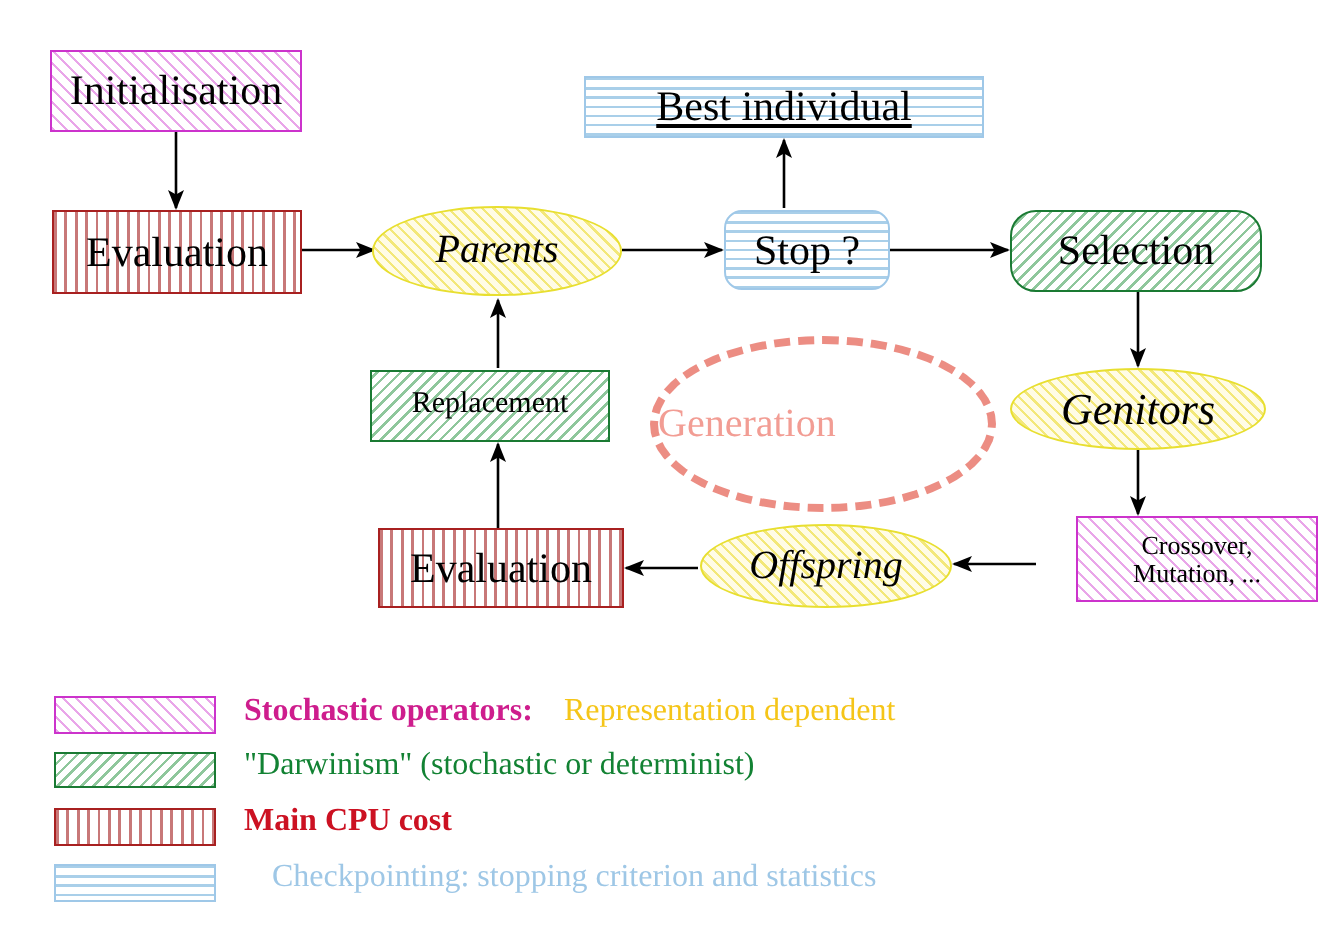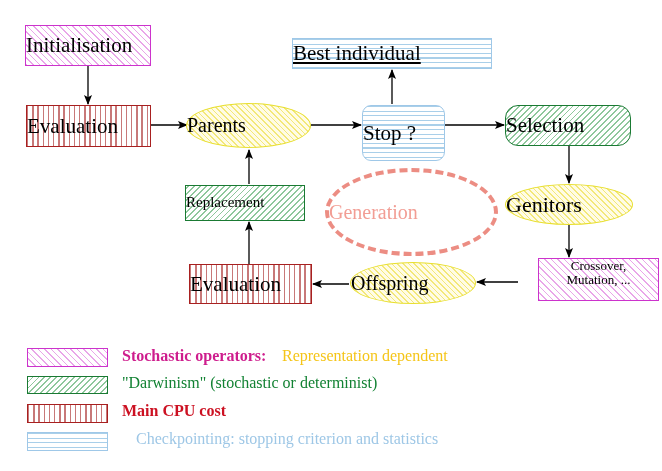--- a/index.html
+++ b/index.html
@@ -14,21 +14,21 @@
   }
   #canvas {
     position: absolute;
     left: 0; top: 0;
     width: 662px; height: 471px;
   }
   .node {
     position: absolute;
     display: flex;
     align-items: center;
-    justify-content: flex-start;
+    justify-content: center;
     text-align: center;
     color: #000000;
     line-height: 1.05;
     box-sizing: border-box;
     z-index: 3;
   }
   
   .fill-magenta {
     border: 1.5px solid #CC33CC;
     background-color: #ffffff;
@@ -62,21 +62,21 @@
       #ffffff 1.2px, #ffffff 4.6px);
   }
   .fill-yellow {
     border: 1.5px solid #E8DF30;
     background-color: #fffde0;
     background-image: repeating-linear-gradient(
       45deg,
       #f3e87a 0px, #f3e87a 1.2px,
       #fffce6 1.2px, #fffce6 4.0px);
   }
-  .ellipse { border-radius: 50%; }
+  .ellipse { border-radius: 50%; font-style: italic; }
   .rounded { border-radius: 9px; }
 
   .gen-ellipse {
     position: absolute;
     border: 4px dashed #EC8D83;
     border-radius: 50%;
     background: transparent;
     display: flex;
     align-items: center;
     color: #F29D94;
@@ -144,21 +144,21 @@
 </div>
 
 <div class="node fill-yellow ellipse" style="left:186px; top:103px; width:125px; height:45px; font-size:20px;">
   <span>Parents</span>
 </div>
 
 <div class="node fill-blue" style="left:292px; top:38px; width:200px; height:31px; font-size:21px;text-decoration:underline;">
   <span>Best individual</span>
 </div>
 
-<div class="node fill-blue rounded" style="left:362px; top:105px; width:83px; height:56px; font-size:21px;">
+<div class="node fill-blue rounded" style="left:362px; top:105px; width:83px; height:40px; font-size:21px;">
   <span>Stop ?</span>
 </div>
 
 <div class="node fill-green" style="left:505px; top:105px; width:126px; height:41px; font-size:21px;border-radius:13px;">
   <span>Selection</span>
 </div>
 
 <div class="node fill-yellow ellipse" style="left:505px; top:184px; width:128px; height:41px; font-size:22px;">
   <span>Genitors</span>
 </div>

